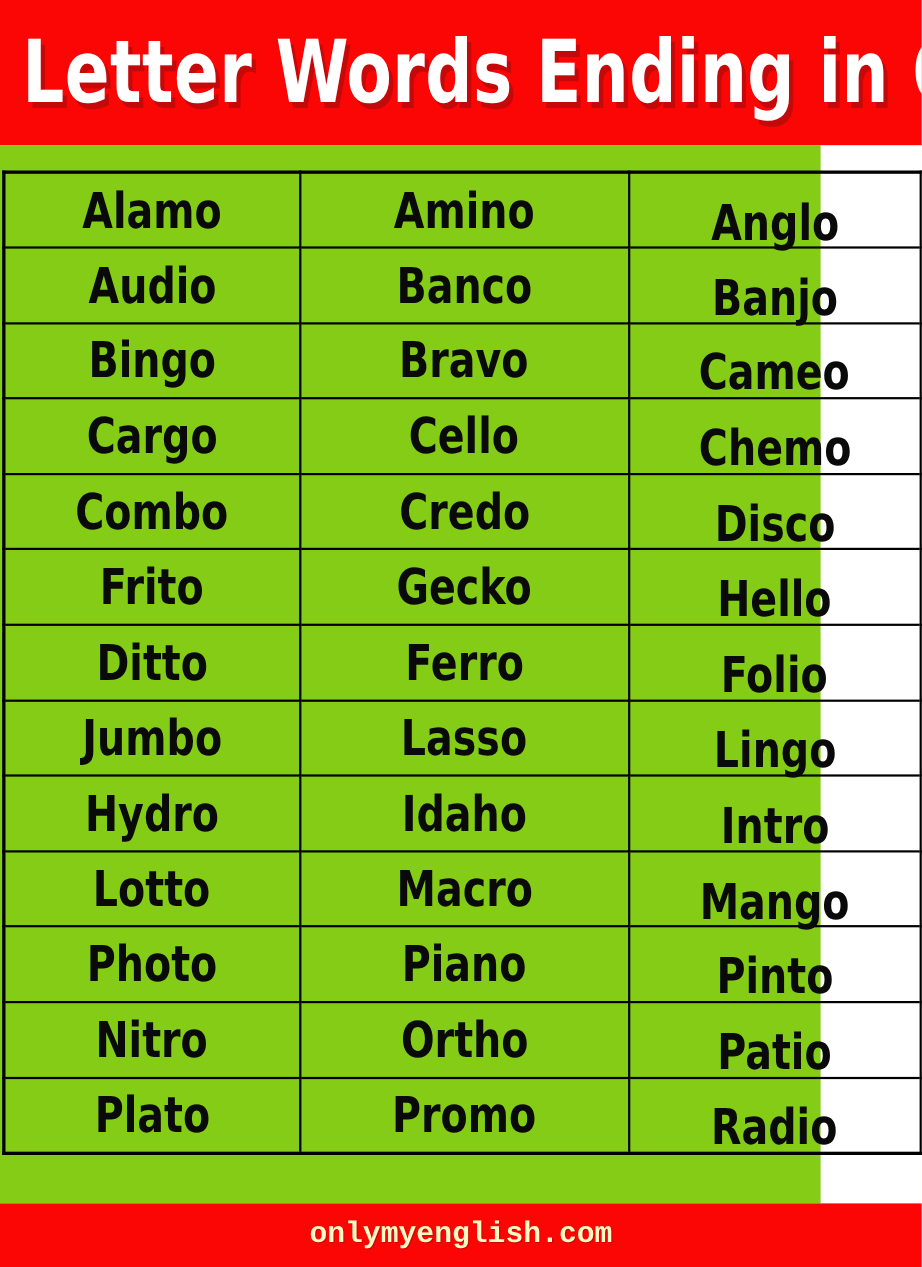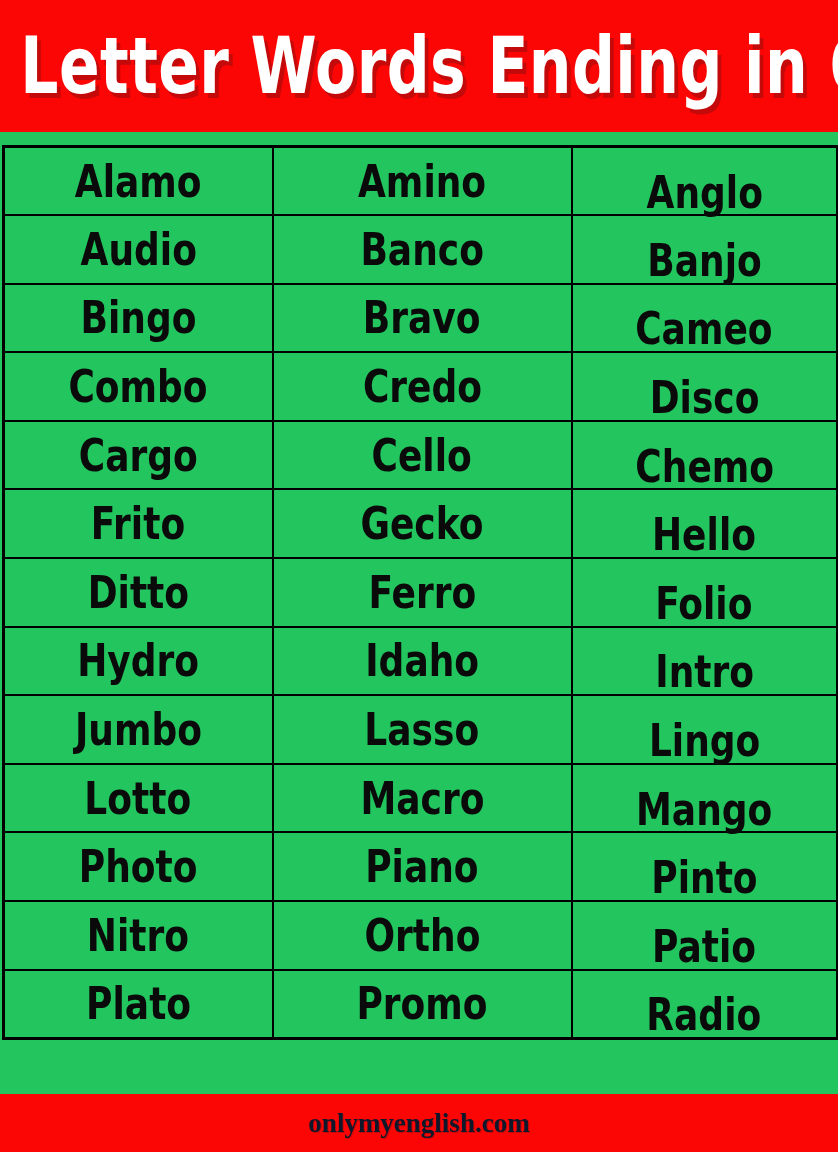--- a/index.html
+++ b/index.html
@@ -41,24 +41,24 @@
     letter-spacing: 0.5px;
     white-space: nowrap;
     transform: scaleX(0.76);
     transform-origin: center center;
     text-shadow: 5px 5px 0 rgba(150, 12, 12, 0.55);
   }
 
   
   .table-wrap {
     flex: 0 0 auto;
-    width: 838px;
+    width: 746px;
     height: 962px;
-    padding: 13px 2px 6px 2px;
-    background: #22c55e;
+    padding: 23px 2px 6px 2px;
+    background: #84cc16;
   }
 
   table.word-table {
     border-collapse: collapse;
     width: 834px;
     table-layout: fixed;
     border: 3px solid #000000;
   }
 
   table.word-table col.c1 { width: 269px; }
@@ -97,25 +97,25 @@
   .footer-bar {
     flex: 1 1 auto;
     width: 838px;
     background: #fb0505;
     display: flex;
     align-items: center;
     justify-content: center;
   }
 
   .footer-text {
-    font-family: Liberation Serif, serif;
+    font-family: Liberation Mono, monospace;
     font-weight: 700;
     font-size: 27px;
     line-height: 1;
-    color: #0f172a;
+    color: #fef9c3;
     letter-spacing: 0px;
     white-space: nowrap;
     text-shadow: 1px 1px 0 rgba(140, 10, 10, 0.45);
   }
 </style>
 </head>
 <body>
 
 <div class="page">
 
@@ -144,56 +144,56 @@
           <td class="col-3"><span class="cell-text">Banjo</span></td>
         </tr>
 
         <tr>
           <td class="col-1"><span class="cell-text">Bingo</span></td>
           <td class="col-2"><span class="cell-text">Bravo</span></td>
           <td class="col-3"><span class="cell-text">Cameo</span></td>
         </tr>
 
         <tr>
+          <td class="col-1"><span class="cell-text">Cargo</span></td>
+          <td class="col-2"><span class="cell-text">Cello</span></td>
+          <td class="col-3"><span class="cell-text">Chemo</span></td>
+        </tr>
+
+        <tr>
           <td class="col-1"><span class="cell-text">Combo</span></td>
           <td class="col-2"><span class="cell-text">Credo</span></td>
           <td class="col-3"><span class="cell-text">Disco</span></td>
         </tr>
 
         <tr>
-          <td class="col-1"><span class="cell-text">Cargo</span></td>
-          <td class="col-2"><span class="cell-text">Cello</span></td>
-          <td class="col-3"><span class="cell-text">Chemo</span></td>
-        </tr>
-
-        <tr>
           <td class="col-1"><span class="cell-text">Frito</span></td>
           <td class="col-2"><span class="cell-text">Gecko</span></td>
           <td class="col-3"><span class="cell-text">Hello</span></td>
         </tr>
 
         <tr>
           <td class="col-1"><span class="cell-text">Ditto</span></td>
           <td class="col-2"><span class="cell-text">Ferro</span></td>
           <td class="col-3"><span class="cell-text">Folio</span></td>
         </tr>
 
         <tr>
+          <td class="col-1"><span class="cell-text">Jumbo</span></td>
+          <td class="col-2"><span class="cell-text">Lasso</span></td>
+          <td class="col-3"><span class="cell-text">Lingo</span></td>
+        </tr>
+
+        <tr>
           <td class="col-1"><span class="cell-text">Hydro</span></td>
           <td class="col-2"><span class="cell-text">Idaho</span></td>
           <td class="col-3"><span class="cell-text">Intro</span></td>
         </tr>
 
         <tr>
-          <td class="col-1"><span class="cell-text">Jumbo</span></td>
-          <td class="col-2"><span class="cell-text">Lasso</span></td>
-          <td class="col-3"><span class="cell-text">Lingo</span></td>
-        </tr>
-
-        <tr>
           <td class="col-1"><span class="cell-text">Lotto</span></td>
           <td class="col-2"><span class="cell-text">Macro</span></td>
           <td class="col-3"><span class="cell-text">Mango</span></td>
         </tr>
 
 
         <tr>
           <td class="col-1"><span class="cell-text">Photo</span></td>
           <td class="col-2"><span class="cell-text">Piano</span></td>
           <td class="col-3"><span class="cell-text">Pinto</span></td>

